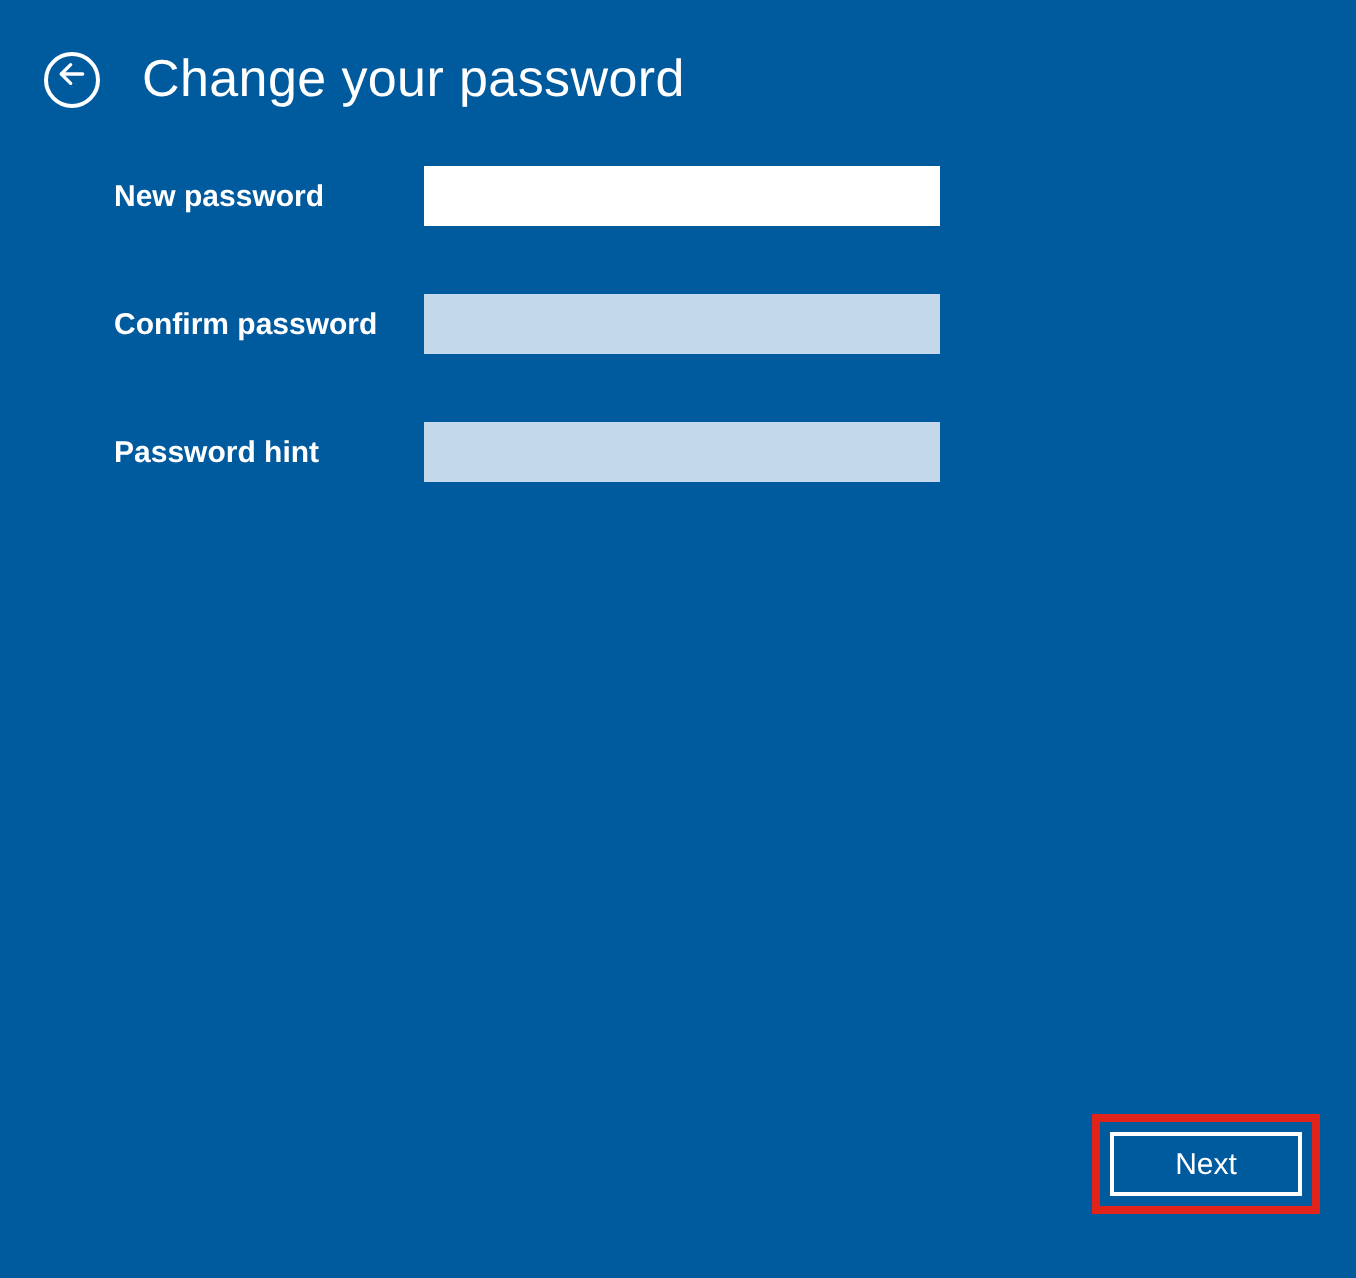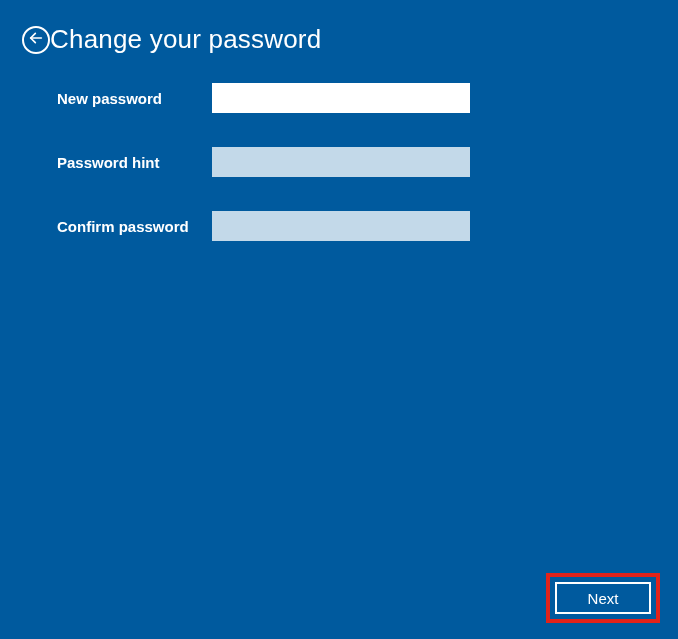--- a/index.html
+++ b/index.html
@@ -13,21 +13,21 @@
       background-color: #005a9e;
       font-family: "Segoe UI", Tahoma, sans-serif;
       color: #ffffff;
       position: relative;
       overflow: hidden;
     }
     .header {
       display: flex;
       align-items: center;
       padding: 24px 22px 0 22px;
-      gap: 0;
+      gap: 21px;
     }
     .back-button {
       width: 28px;
       height: 28px;
       border: 2px solid #ffffff;
       border-radius: 50%;
       display: flex;
       align-items: center;
       justify-content: center;
       cursor: pointer;
@@ -67,21 +67,21 @@
     .input-active {
       background-color: #ffffff;
       color: #000000;
     }
     .input-inactive {
       background-color: #c3d9e9;
       color: #000000;
     }
     .footer {
       position: absolute;
-      bottom: 16px;
+      bottom: 32px;
       right: 18px;
       display: flex;
       gap: 16px;
       align-items: center;
     }
     .btn {
       height: 32px;
       min-width: 96px;
       background: transparent;
       border: 2px solid #ffffff;
@@ -111,26 +111,26 @@
   </div>
   <h1 class="page-title">Change your password</h1>
 </div>
 
 <div class="form-area">
   <div class="form-row">
     <div class="form-label">New password</div>
     <input type="password" class="form-input input-active" autofocus="" value="" style="">
   </div>
   <div class="form-row">
+    <div class="form-label">Confirm password</div>
+    <input type="password" class="form-input input-inactive" value="" style="">
+  </div>
+  <div class="form-row">
     <div class="form-label">Password hint</div>
     <input type="text" class="form-input input-inactive" value="" style="">
-  </div>
-  <div class="form-row">
-    <div class="form-label">Confirm password</div>
-    <input type="password" class="form-input input-inactive" value="" style="">
   </div>
 </div>
 
 <div class="footer">
   <div class="highlight-box">
     <button class="btn">Next</button>
   </div>
 </div>
 
 </body></html>

